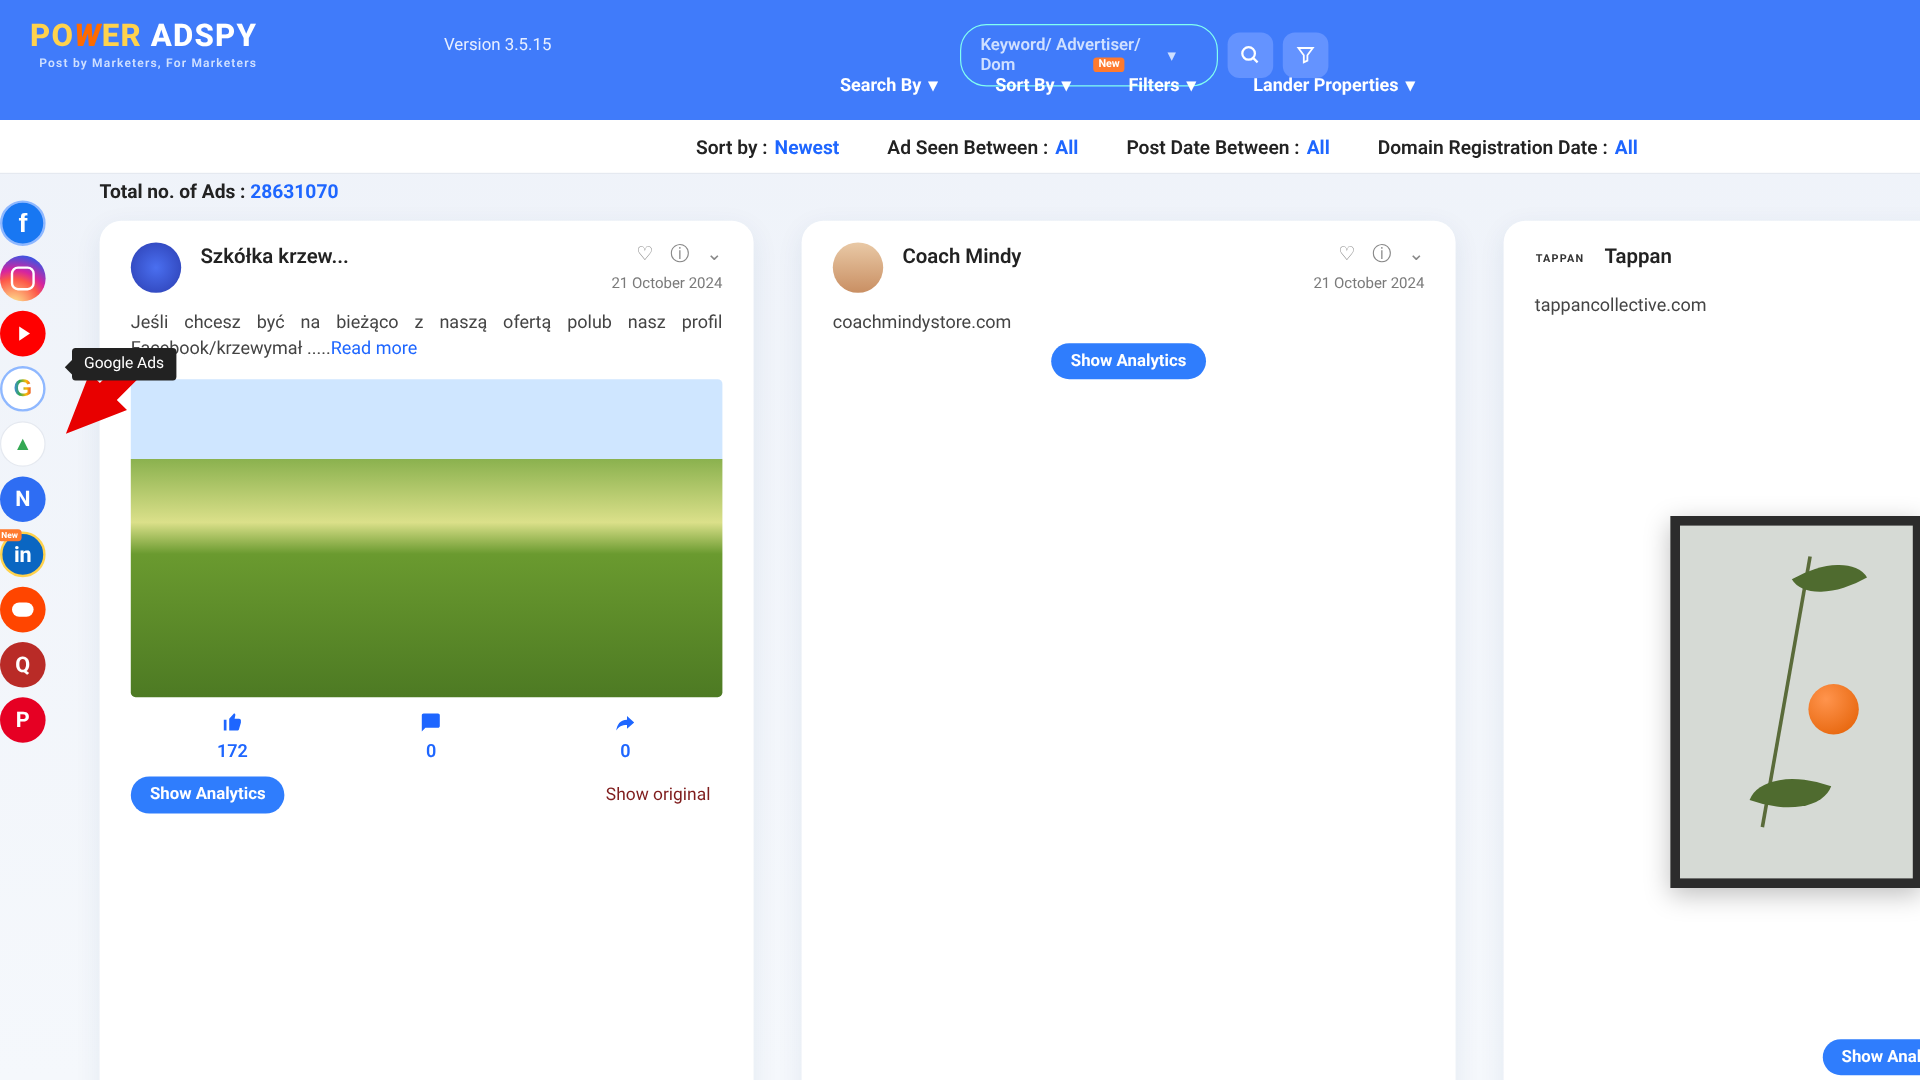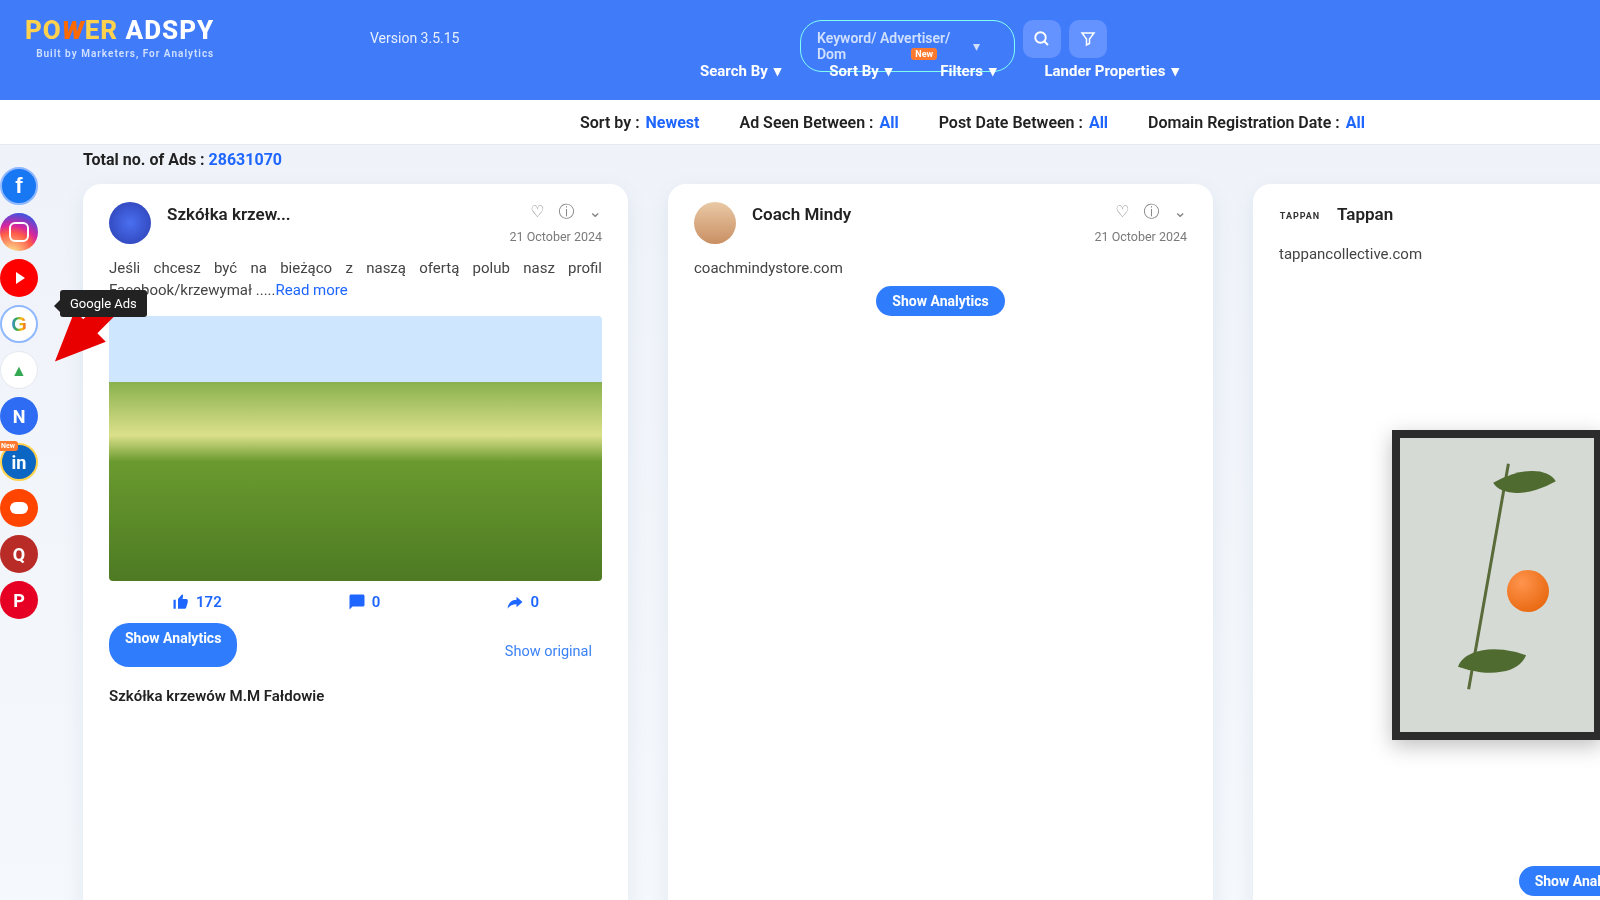--- a/index.html
+++ b/index.html
@@ -7,21 +7,21 @@
   .topbar { background:#407bfa; height:100px; width:100%; display:flex; align-items:flex-start; padding:15px 0 0 0; position:relative; }
   .logo-area { margin-left:25px;text-align:right; }
   .logo-text { font-size:26px; font-weight:800; letter-spacing:1px; }
   .logo-po { color:#ffd24d; }
   .logo-w  { color:#ff6a00; font-style:italic; font-weight:900;}
   .logo-er { color:#ffd24d; }
   .logo-ad { color:#fff; }
   .logo-spy{ color:#fff; }
   .tagline { color:#cfe0ff; font-size:10px; letter-spacing:1px; margin-top:3px; font-weight:600;}
   .version { position:absolute; left:370px; top:30px; color:#e8efff; font-size:14px; }
-  .search-box { position:absolute; left:800px; top:20px; display:flex; align-items:flex-start; gap:8px;}
+  .search-box { position:absolute; left:800px; top:20px; display:flex; align-items:center; gap:8px;}
   .search-input { border:1.5px solid #82fff1; border-radius:22px; background:transparent; padding:9px 34px 9px 16px; color:#cfe0ff; font-size:14px; width:215px; display:flex; align-items:center; justify-content:space-between;}
   .search-input .placeholder { color:#cfe0ff; font-weight:600; }
   .chevron-down { margin-left:auto; color:#cfe0ff; }
   .icon-btn { width:38px; height:38px; border-radius:10px; background:#6493ff; display:flex; align-items:center; justify-content:center; color:#fff; cursor:pointer;}
   .nav-row { position:absolute; left:700px; top:62px; display:flex; gap:48px; align-items:center;}
   .nav-item { color:#fff; font-weight:700; font-size:15px; display:flex; align-items:center; gap:6px; position:relative; cursor:pointer;}
   .nav-item .new-badge { position:absolute; top:-14px; left:82px; background:#ff7a2e; color:#fff; font-size:9px; padding:1px 4px; border-radius:3px; font-weight:700;}
   .filter-bar { height:45px; width:100%; background:#fff; display:flex; align-items:center; padding-left:580px; gap:40px; font-size:16px; font-weight:600; color:#222; border-bottom:1px solid #e5e9f0;}
   .filter-item .value { color:#1e66ff; font-weight:700; margin-left:2px;}
   .content { display:flex; }
@@ -60,25 +60,25 @@
   .advertiser { font-size:17px; font-weight:600; color:#222; margin-top:2px; max-width:290px; white-space:nowrap; overflow:hidden; text-overflow:ellipsis;}
   .card-head-right { margin-left:auto; text-align:right;}
   .head-icons { display:flex; gap:14px; justify-content:flex-end; color:#888;}
   .head-icons span{ cursor:pointer;}
   .date { font-size:12.5px; color:#7a7a7a; margin-top:6px;}
   .body-text { font-size:15px; color:#444; margin-top:14px; line-height:1.45; text-align:justify;}
   .read-more { color:#1e66ff; cursor:pointer;}
   .ad-image { width:100%; height:265px; margin-top:14px; border-radius:4px; background:#ddd; position:relative; overflow:hidden;}
   .plant-img { background:linear-gradient(to bottom,#cfe6ff 0%,#cfe6ff 25%,#8ab14e 25%,#dbe08a 45%,#6a9a2f 55%,#4d7a23 100%);}
   .stats { display:flex; justify-content:space-around; margin-top:12px; color:#1e66ff; font-weight:600; font-size:15px;}
-  .stat { display:flex; align-items:center; gap:6px;}
+  .stat { display:flex; align-items:center; gap:6px;flex-direction:column;}
   .stat svg { fill:#1e66ff;}
   .btn-row { display:flex; justify-content:space-between; margin-top:12px;}
   .pill-btn { background:#2f7dfd; color:#fff; border-radius:20px; padding:7px 16px; font-size:14px; font-weight:700; cursor:pointer;}
-  .link-btn { color:#3b82f6; font-size:14.5px; cursor:pointer; padding:7px 10px;margin-top:13px;}
+  .link-btn { color:#7f1d1d; font-size:14.5px; cursor:pointer; padding:7px 10px;}
   .sub-title { font-size:15px; font-weight:600; margin-top:20px;}
   .sub-desc { font-size:14.5px; color:#555; margin-top:8px; line-height:1.4;}
   .necklace { width:100%; height:510px; margin-top:8px; position:relative; background:#fbfbfb;}
   .chain { position:absolute; width:1px; background:linear-gradient(#c8aa6f,#a8843f); transform-origin:top;}
   .chain.left { left:138px; top:0; height:380px; transform:rotate(-8deg);}
   .chain.right{ right:138px; top:0; height:380px; transform:rotate(8deg);}
   .bar-pendant{ position:absolute; left:50%; transform:translateX(-50%); top:340px; width:170px; height:45px; background:linear-gradient(#f1dca5,#d4b26a); border-radius:2px; display:flex; align-items:center; justify-content:center; font-weight:700; font-size:17px; letter-spacing:2px; color:#4a3a17; box-shadow:inset 0 -4px 6px rgba(0,0,0,.15);}
   .brand-mark { position:absolute; bottom:15px; left:50%; transform:translateX(-50%); font-size:14px; letter-spacing:3px; color:#333; font-weight:500;}
   .brand-mark .cm { color:#b42327; font-style:italic; font-family:cursive; font-size:18px; margin:0 4px;}
   .center-analytics { display:flex; justify-content:center; margin-top:6px;}
@@ -93,21 +93,21 @@
   .card3 .pill-btn{ position:absolute; bottom:6px; right:-10px;}
 </style>
 </head>
 <body>
 
 <div class="topbar">
   <div class="logo-area">
     <div class="logo-text">
       <span class="logo-po">PO</span><span class="logo-w">W</span><span class="logo-er">ER</span><span class="logo-ad"> AD</span><span class="logo-spy">SPY</span>
     </div>
-    <div class="tagline">Built by Marketers, For Analytics</div>
+    <div class="tagline">Post by Marketers, For Marketers</div>
   </div>
   <div class="version">Version 3.5.15</div>
   <div class="search-box">
     <div class="search-input">
       <span class="placeholder">Keyword/ Advertiser/ Dom</span>
       <span class="chevron-down">▾</span>
     </div>
     <div class="icon-btn">
       <svg width="18" height="18" viewBox="0 0 24 24" fill="none" stroke="#fff" stroke-width="2.5">
           <circle cx="10" cy="10" r="7"></circle>
@@ -211,21 +211,20 @@
               <svg width="18" height="18" viewBox="0 0 24 24">
                 <path d="M14 9V5l8 7-8 7v-4c-6 0-9 2-12 6 1-6 4-12 12-12z"></path>
               </svg>
               <span>0</span>
             </div>
         </div>
         <div class="btn-row">
           <div class="pill-btn">Show Analytics</div>
           <div class="link-btn">Show original</div>
         </div>
-        <div class="sub-title">Szkółka krzewów M.M Fałdowie</div>
       </div>
 
       <div class="card narrow">
         <div class="card-head">
           <div class="avatar coach"></div>
           <div class="advertiser">Coach Mindy</div>
           <div class="card-head-right">
             <div class="head-icons">
               <span>♡</span>
               <span>ⓘ</span>

